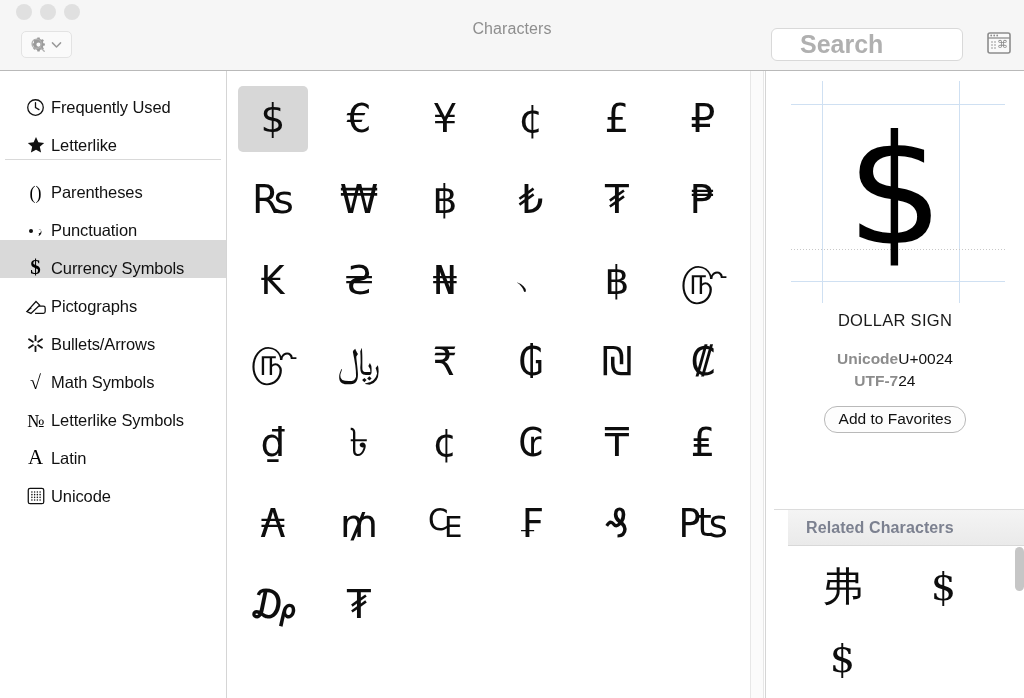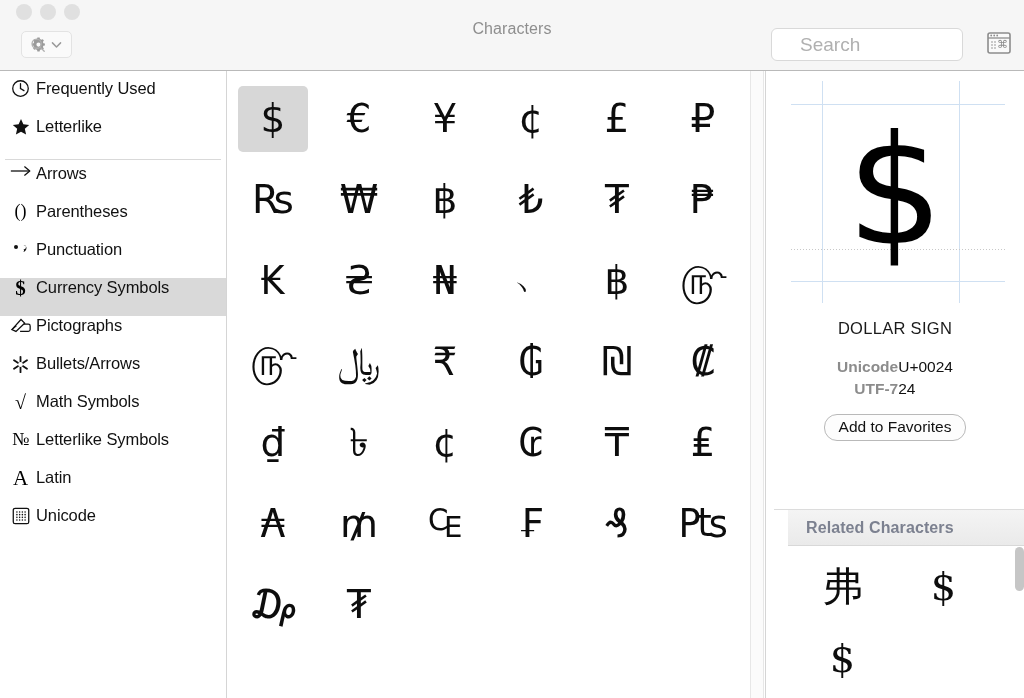--- a/index.html
+++ b/index.html
@@ -81,24 +81,25 @@
   }
   .search-icon {
     position: absolute;
     left: 30px; top: 37px;
   }
   .search-input {
     border: 0;
     outline: 0;
     background: transparent;
     font-family: "Liberation Sans", sans-serif;
-    font-size: 19px;
+    font-size: 25px;
     color: #701a75;
     width: 150px;
     padding: 0;
+    font-weight: bold;
   }
   .search-input::placeholder { color: #b0b0b0; }
 
   .kbviewer-button {
     position: absolute;
     left: 985px; top: 32px;
     width: 28px; height: 25px;
     display: flex;
     align-items: center;
     justify-content: center;
@@ -111,22 +112,22 @@
     width: 227px;
     height: 627px;
     background: #ffffff;
     border-right: 1px solid #d5d5d5;
     box-sizing: border-box;
     overflow: hidden;
   }
   .side-item {
     height: 38px;
     display: flex;
-    align-items: flex-start;
-    padding-left: 5px;
+    align-items: flex-end;
+    padding-left: 20px;
     box-sizing: border-box;
   }
   .side-item.selected { background: #d9d9d9; }
   .side-ico {
     width: 31px;
     min-width: 31px;
     text-align: center;
     font-size: 18px;
     color: #000000;
     display: flex;
@@ -246,21 +247,20 @@
     font-size: 152px;
     line-height: 1;
     color: #000000;
   }
 
   .char-name {
     text-align: center;
     font-size: 16.5px;
     color: #1a1a1a;
     letter-spacing: 0.3px;
-    margin-top: 8px;
   }
 
   .meta-table {
     margin: 18px auto 0 auto;
     border-collapse: collapse;
   }
   .meta-table td {
     font-size: 15.5px;
     padding: 2px 0;
   }
@@ -412,29 +412,20 @@
       <span class="side-ico">
         <svg width="20" height="20" viewBox="0 0 22 22">
           <path fill="#111" d="M11 2.2l2.6 5.9 6.4.6-4.8 4.3 1.4 6.3L11 16.1l-5.6 3.2 1.4-6.3L2 8.7l6.4-.6z"></path>
         </svg>
       </span>
       <span class="side-label">Letterlike</span>
     </div>
 
     <div class="side-sep"></div>
 
-    <div class="side-item">
-      <span class="side-ico">
-        <svg width="24" height="14" viewBox="0 0 26 14">
-          <line x1="2" y1="7" x2="22" y2="7" stroke="#111" stroke-width="1.4"></line>
-          <path d="M17 2.5 L22.5 7 L17 11.5" fill="none" stroke="#111" stroke-width="1.4" stroke-linecap="round" stroke-linejoin="round"></path>
-        </svg>
-      </span>
-      <span class="side-label">Arrows</span>
-    </div>
 
     <div class="side-item">
       <span class="side-ico serif">()</span>
       <span class="side-label">Parentheses</span>
     </div>
 
     <div class="side-item">
       <span class="side-ico">
         <svg width="22" height="16" viewBox="0 0 22 16">
           <circle cx="6" cy="7" r="2" fill="#111"></circle>

